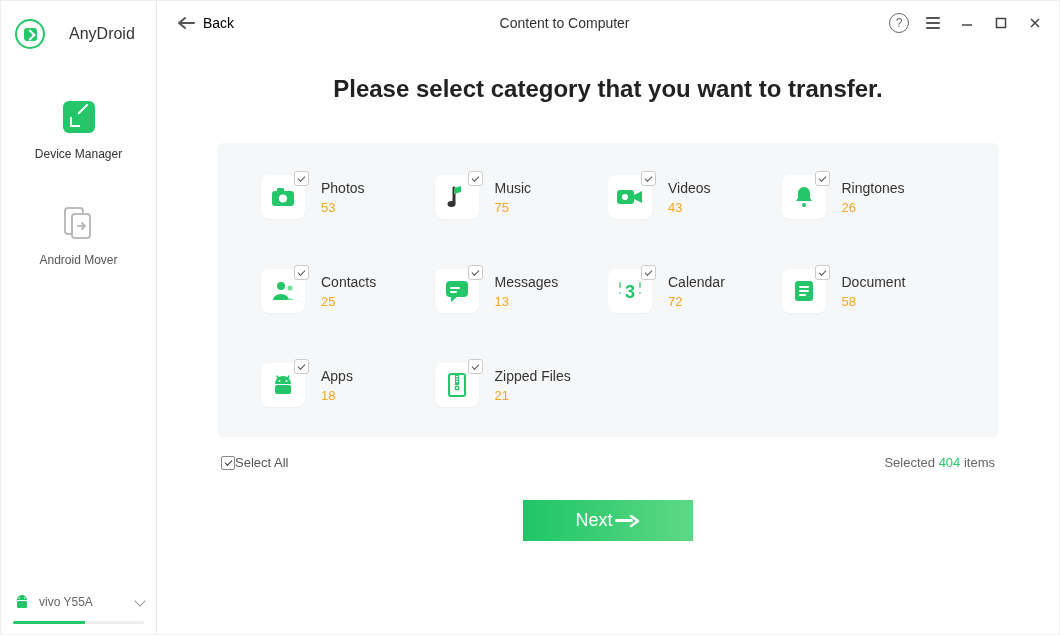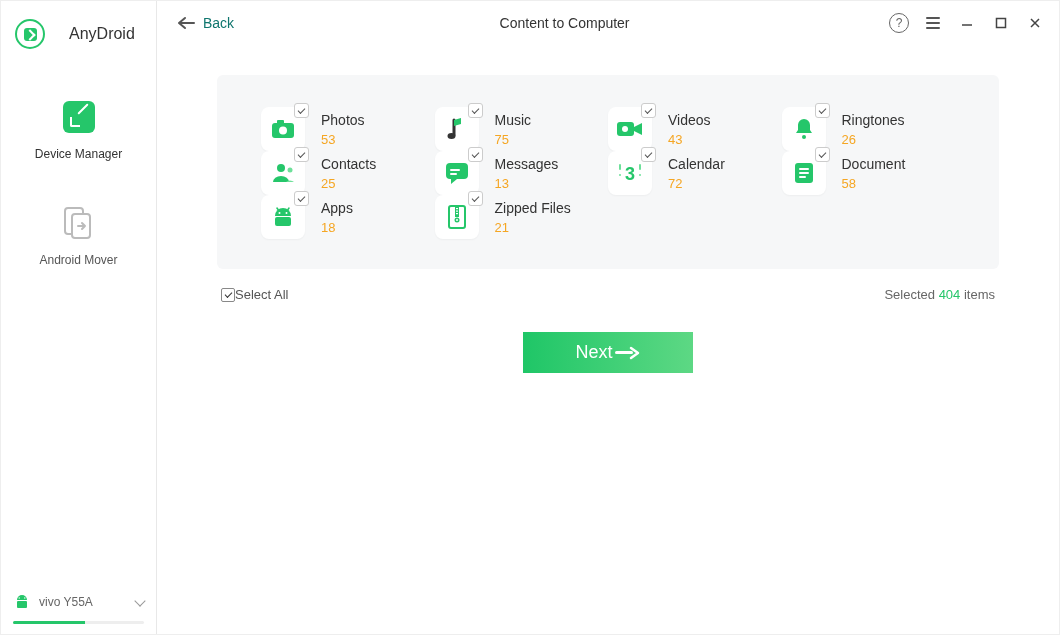--- a/index.html
+++ b/index.html
@@ -27,33 +27,33 @@
 .android-icon { width: 18px; height: 18px; }
 .device-name { font-size: 12px; color: #666; flex: 1; }
 .chevron { width: 8px; height: 8px; border-right: 1.5px solid #999; border-bottom: 1.5px solid #999; transform: rotate(45deg); margin-top: -3px; }
 .progress { height: 3px; background: #eee; margin: 0 12px 10px; border-radius: 2px; overflow: hidden; }
 .progress-fill { height: 100%; width: 55%; background: #25c66a; }
 
 
 .main { flex: 1; display: flex; flex-direction: column; }
 .titlebar { height: 44px; display: flex; align-items: center; padding: 0 14px; }
 .back-btn { display: flex; align-items: center; gap: 8px; cursor: pointer; padding: 4px 6px; }
-.back-label { font-size: 14px; color: #0f766e; text-align: center; }
+.back-label { font-size: 14px; color: #000000; text-align: center; }
 .page-title { flex: 1; text-align: center; font-size: 14px; color: #333; }
 .win-controls { display: flex; align-items: center; gap: 14px; }
 .win-btn { width: 20px; height: 20px; cursor: pointer; display: flex; align-items: center; justify-content: center; color: #444; }
 .help-circle { width: 20px; height: 20px; border: 1.5px solid #666; border-radius: 50%; display: flex; align-items: center; justify-content: center; font-size: 12px; color: #666; }
 .hamburger { display: flex; flex-direction: column; gap: 3px; }
 .hamburger span { width: 14px; height: 2px; background: #555; border-radius: 1px; }
 
 .content { flex: 1; padding: 30px 60px 20px; display: flex; flex-direction: column; }
 .heading { font-size: 24px; font-weight: 700; text-align: center; color: #222; margin-bottom: 40px; }
 
 .category-panel { background: #f6f7f8; border-radius: 6px; padding: 32px 44px 30px; }
-.category-grid { display: grid; grid-template-columns: repeat(4, 1fr); }
+.category-grid { display: grid; grid-template-columns: repeat(4, 1fr); row-gap: 50px; }
 .cat-item { display: flex; align-items: center; gap: 16px; cursor: pointer; }
 .cat-icon-wrap { width: 44px; height: 44px; background: #fff; border-radius: 8px; position: relative; display: flex; align-items: center; justify-content: center; box-shadow: 0 1px 2px rgba(0,0,0,0.04); }
 .cat-check { position: absolute; top: -4px; right: -4px; width: 15px; height: 15px; background: #fff; border: 1px solid #ccc; border-radius: 3px; display: flex; align-items: center; justify-content: center; }
 .cat-check::after { content: ""; width: 6px; height: 3px; border-left: 1.5px solid #555; border-bottom: 1.5px solid #555; transform: rotate(-45deg); margin-top: -2px; }
 .cat-text { display: flex; flex-direction: column; gap: 4px; }
 .cat-label { font-size: 14px; color: #333; }
 .cat-count { font-size: 13px; color: #f5a623; }
 
 .footer-row { display: flex; align-items: center; justify-content: space-between; padding: 18px 4px 6px; font-size: 13px; color: #555; }
 .select-all { display: flex; align-items: center; cursor: pointer; }
@@ -144,20 +144,21 @@
           </div>
         <div class="win-btn">
             <svg width="14" height="14" viewBox="0 0 14 14">
               <path d="M3 3 L11 11 M11 3 L3 11" stroke="#444" stroke-width="1.5"></path>
             </svg>
           </div>
       </div>
     </div>
 
     <div class="content">
+      <div class="heading">Please select category that you want to transfer.</div>
 
       <div class="category-panel">
         <div class="category-grid" id="catgrid">
             <div class="cat-item">
               <div class="cat-icon-wrap">
                 <svg width="26" height="22" viewBox="0 0 26 22">
                   <rect x="2" y="5" width="22" height="15" rx="3" fill="#25c66a"></rect>
                   <rect x="7" y="2" width="7" height="5" rx="1" fill="#25c66a"></rect>
                   <circle cx="13" cy="12.5" r="4" fill="#fff"></circle>
                 </svg>

